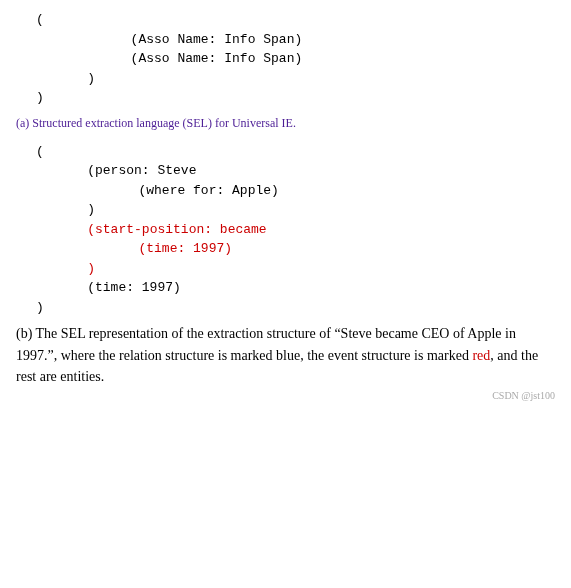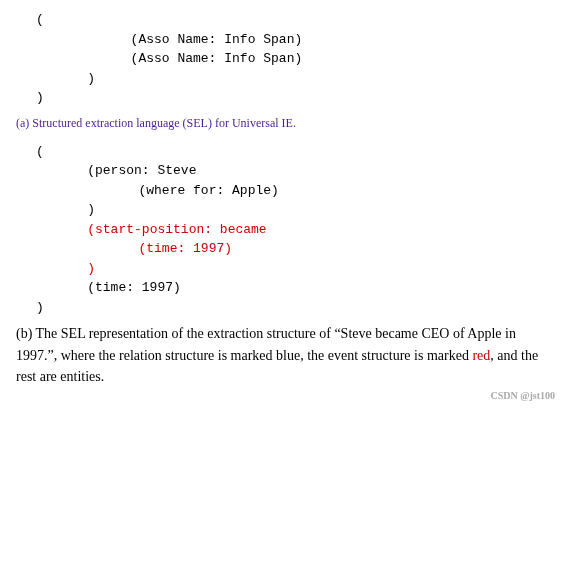--- a/index.html
+++ b/index.html
@@ -28,21 +28,20 @@
     .blue { color: #000000; }
     .red { color: #cc0000; }
     .indent1 { margin-left: 40px; }
     .indent2 { margin-left: 60px; }
     .indent0 { margin-left: 20px; }
     .watermark {
       font-size: 10px;
       color: #aaa;
       text-align: right;
       margin-top: 2px;
-      font-weight: bold;
     }
     .caption-para {
       font-size: 14px;
       line-height: 1.55;
       color: #000;
     }
   </style>
 </head>
 <body>
 

